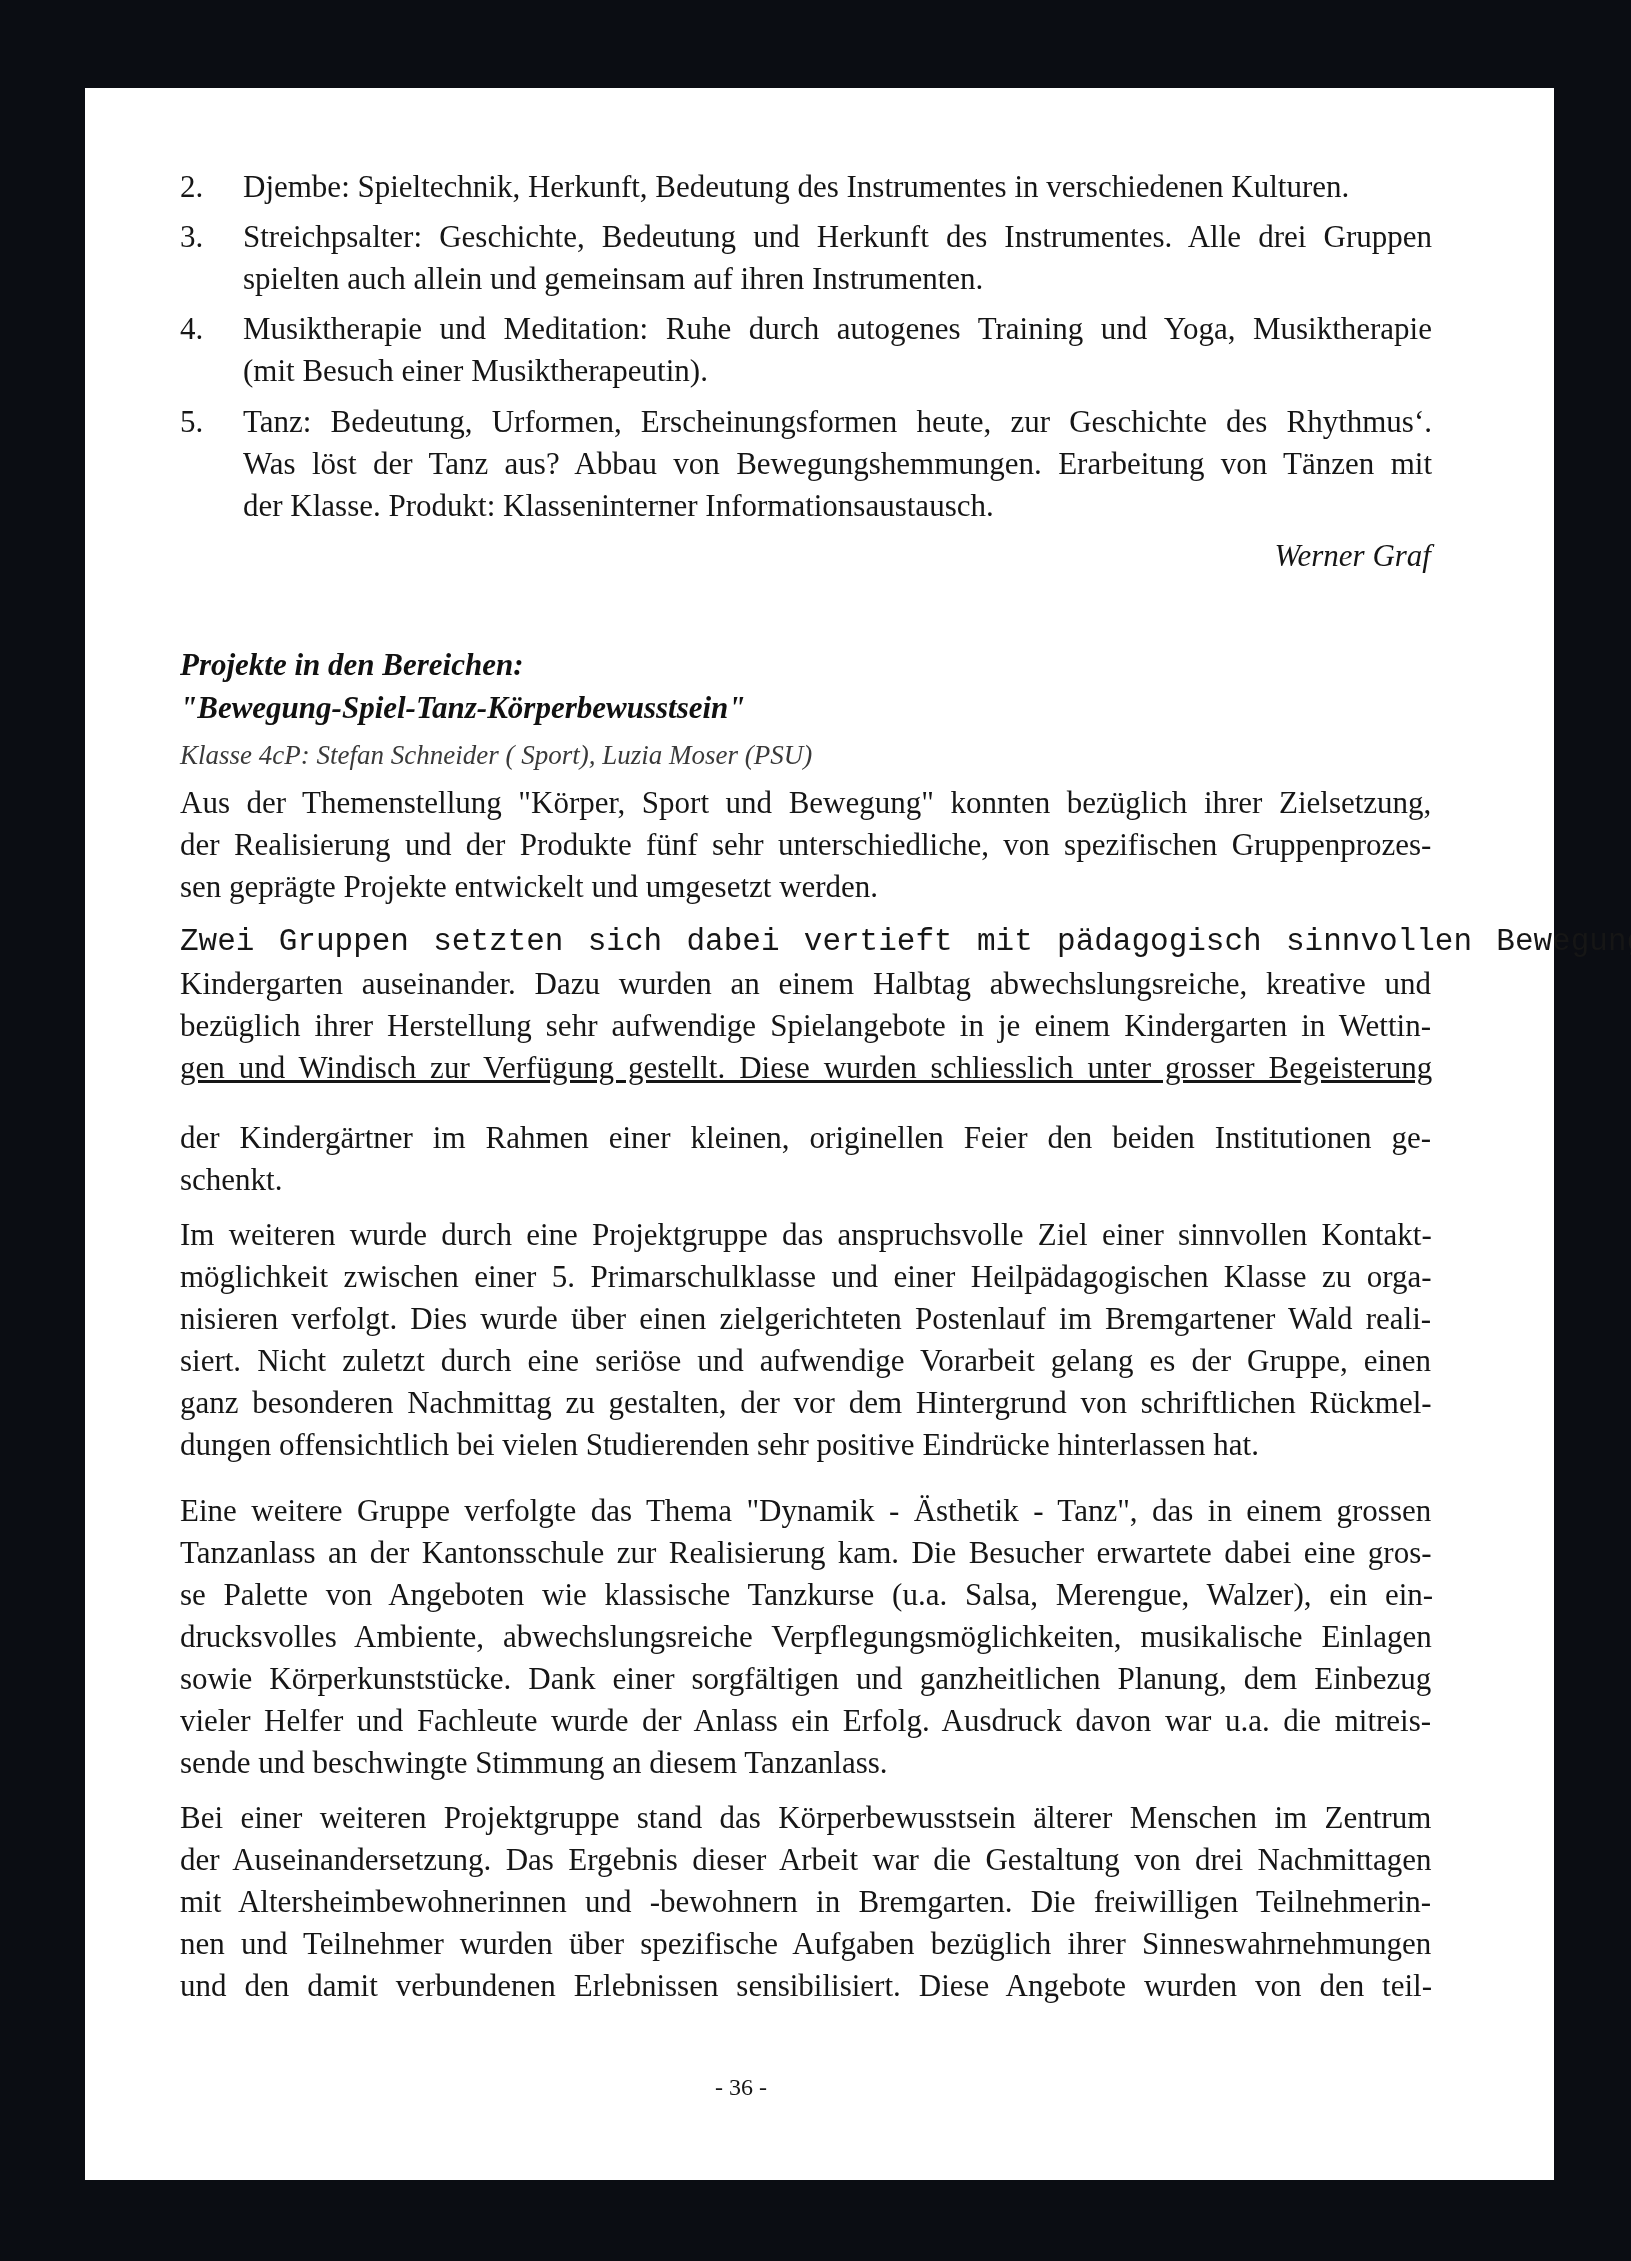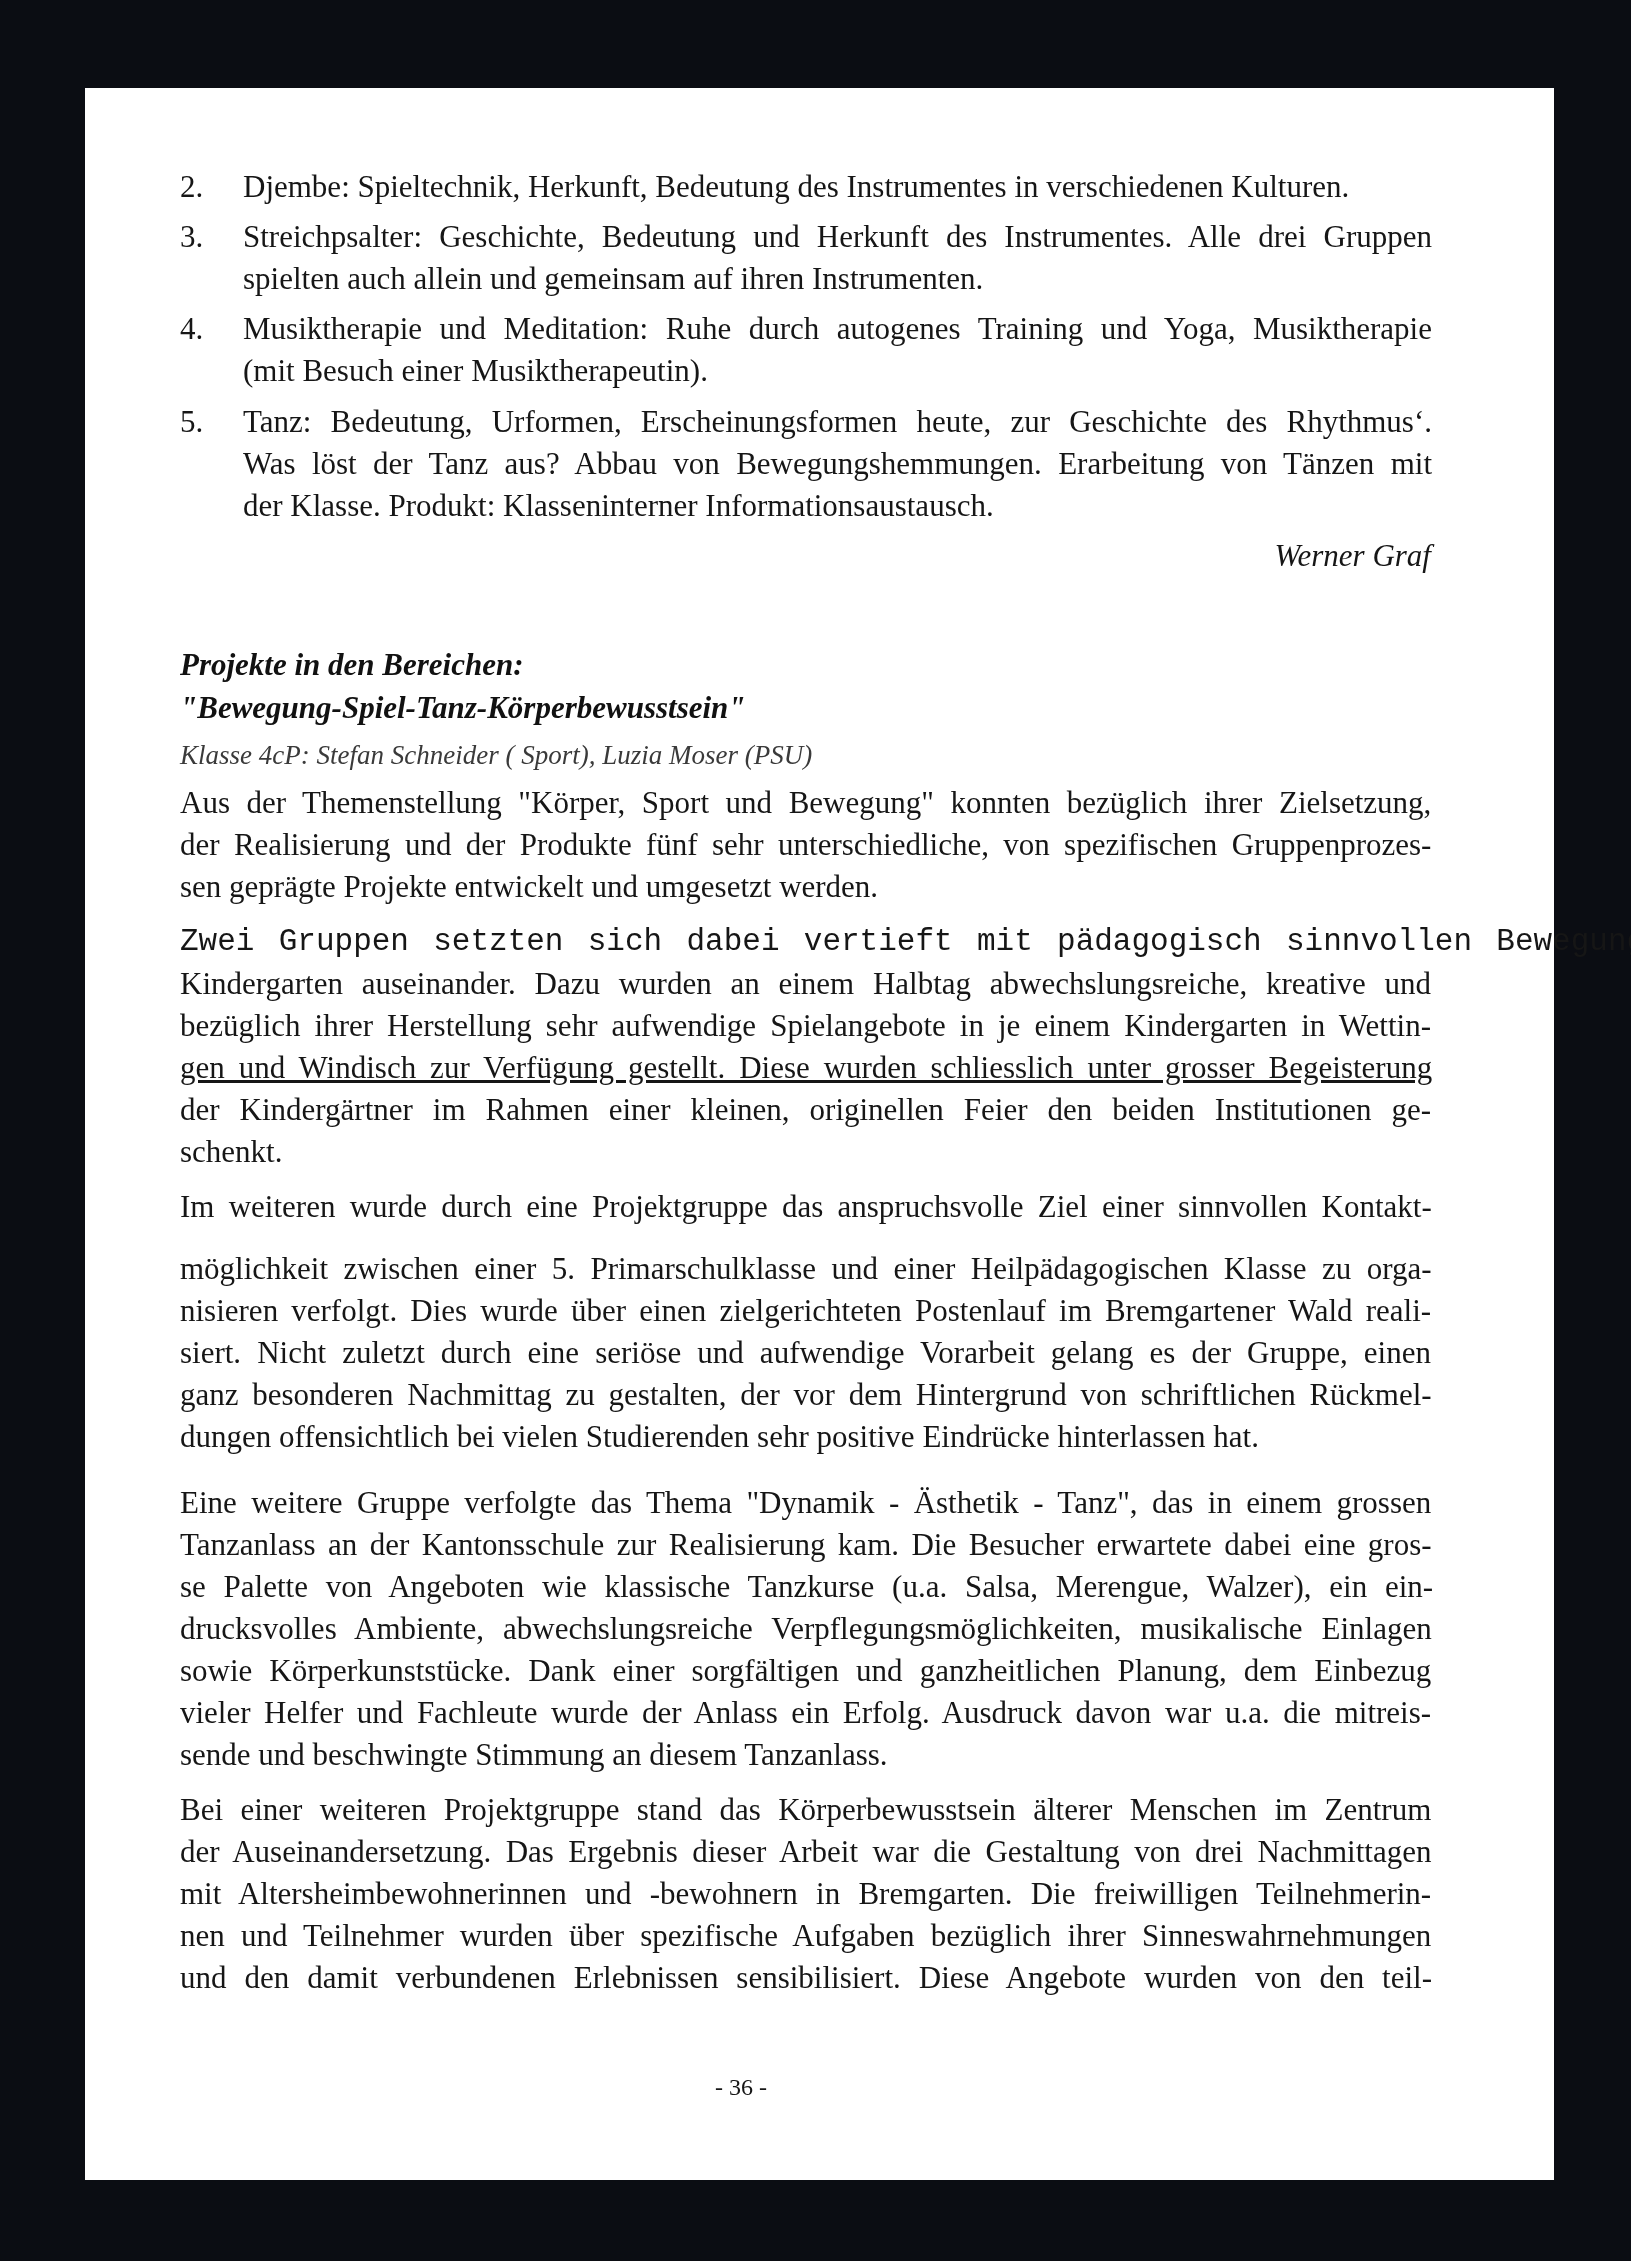--- a/index.html
+++ b/index.html
@@ -160,26 +160,26 @@
       <div class="para">
         <span class="line" style="white-space: nowrap; display: block; text-align: left; word-spacing: 8.8px;">Aus der Themenstellung "Körper, Sport und Bewegung" konnten bezüglich ihrer Zielsetzung,</span>
         <span class="line" style="white-space: nowrap; display: block; text-align: left; word-spacing: 6.6px;">der Realisierung und der Produkte fünf sehr unterschiedliche, von spezifischen Gruppenprozes-</span>
         <span class="line last" style="display: block;">sen geprägte Projekte entwickelt und umgesetzt werden.</span>
       </div>
       <div class="para">
         <span class="line" style="white-space: nowrap; display: block; text-align: right; word-spacing: 5.7px; font-family: Liberation Mono, monospace;">Zwei Gruppen setzten sich dabei vertieft mit pädagogisch sinnvollen Bewegungsspielen für den</span>
         <span class="line" style="white-space: nowrap; display: block; text-align: left; word-spacing: 11px;">Kindergarten auseinander. Dazu wurden an einem Halbtag abwechslungsreiche, kreative und</span>
         <span class="line" style="white-space: nowrap; display: block; text-align: left; word-spacing: 6.3px;">bezüglich ihrer Herstellung sehr aufwendige Spielangebote in je einem Kindergarten in Wettin-</span>
         <span class="line" style="white-space: nowrap; display: block; text-align: right; word-spacing: 6.2px; text-decoration: underline;">gen und Windisch zur Verfügung gestellt. Diese wurden schliesslich unter grosser Begeisterung</span>
-        <span class="line" style="white-space: nowrap; display: block; text-align: right; word-spacing: 12.2px;">der Kindergärtner im Rahmen einer kleinen, originellen Feier den beiden Institutionen ge-</span>
+        <span class="line" style="white-space: nowrap; display: block; text-align: right; word-spacing: 12.2px; margin-top: 28px;">der Kindergärtner im Rahmen einer kleinen, originellen Feier den beiden Institutionen ge-</span>
         <span class="line last" style="display: block;">schenkt.</span>
       </div>
       <div class="para">
         <span class="line" style="white-space: nowrap; display: block; text-align: left; word-spacing: 6.5px;">Im weiteren wurde durch eine Projektgruppe das anspruchsvolle Ziel einer sinnvollen Kontakt-</span>
-        <span class="line" style="white-space: nowrap; display: block; text-align: center; word-spacing: 7.7px; margin-top: 20px;">möglichkeit zwischen einer 5. Primarschulklasse und einer Heilpädagogischen Klasse zu orga-</span>
+        <span class="line" style="white-space: nowrap; display: block; text-align: center; word-spacing: 7.7px;">möglichkeit zwischen einer 5. Primarschulklasse und einer Heilpädagogischen Klasse zu orga-</span>
         <span class="line" style="white-space: nowrap; display: block; text-align: left; word-spacing: 5.4px;">nisieren verfolgt. Dies wurde über einen zielgerichteten Postenlauf im Bremgartener Wald reali-</span>
         <span class="line" style="white-space: nowrap; display: block; text-align: left; word-spacing: 8.3px;">siert. Nicht zuletzt durch eine seriöse und aufwendige Vorarbeit gelang es der Gruppe, einen</span>
         <span class="line" style="white-space: nowrap; display: block; text-align: left; word-spacing: 6px;">ganz besonderen Nachmittag zu gestalten, der vor dem Hintergrund von schriftlichen Rückmel-</span>
         <span class="line last" style="display: block;">dungen offensichtlich bei vielen Studierenden sehr positive Eindrücke hinterlassen hat.</span>
       </div>
       <div class="para">
         <span class="line" style="white-space: nowrap; display: block; text-align: left; word-spacing: 6.7px; margin-top: 24px;">Eine weitere Gruppe verfolgte das Thema "Dynamik - Ästhetik - Tanz", das in einem grossen</span>
         <span class="line" style="white-space: nowrap; display: block; text-align: left; word-spacing: 4.7px;">Tanzanlass an der Kantonsschule zur Realisierung kam. Die Besucher erwartete dabei eine gros-</span>
         <span class="line" style="white-space: nowrap; display: block; text-align: left; word-spacing: 10px;">se Palette von Angeboten wie klassische Tanzkurse (u.a. Salsa, Merengue, Walzer), ein ein-</span>
         <span class="line" style="white-space: nowrap; display: block; text-align: left; word-spacing: 11.3px;">drucksvolles Ambiente, abwechslungsreiche Verpflegungsmöglichkeiten, musikalische Einlagen</span>

